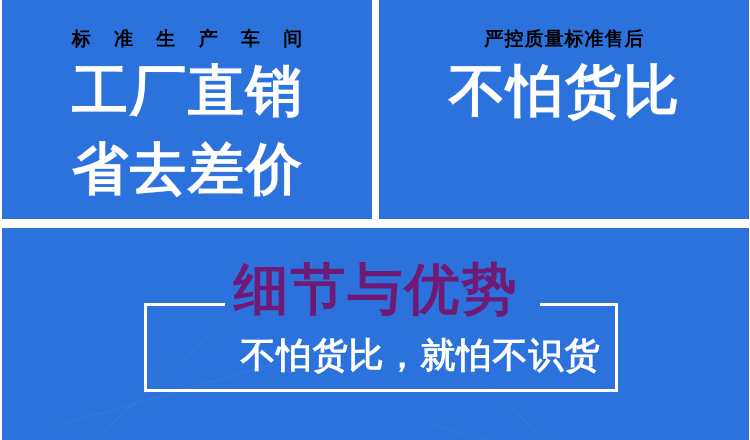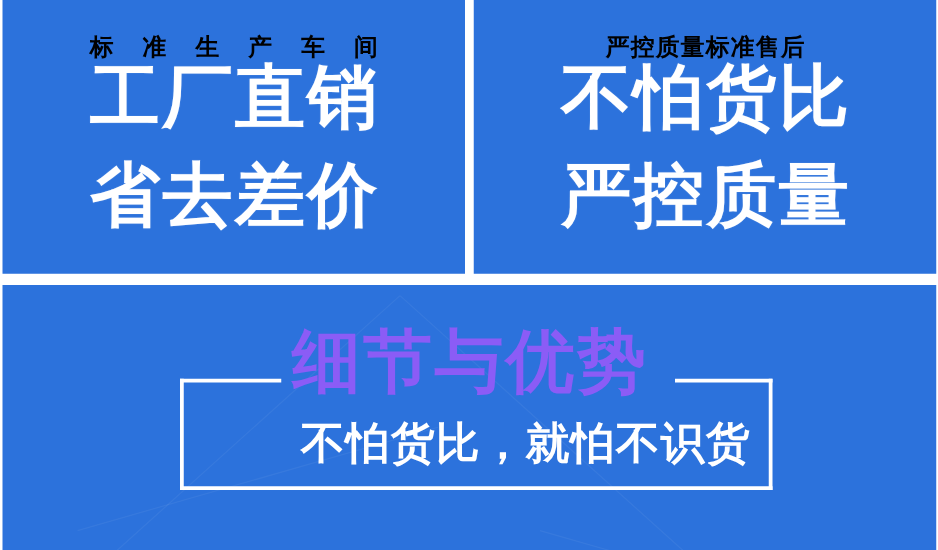--- a/index.html
+++ b/index.html
@@ -63,21 +63,21 @@
   .headline {
     color: #ffffff;
     font-weight: bold;
     font-size: 56px;
     line-height: 1.08;
     letter-spacing: 2px;
     text-indent: 2px;
     white-space: nowrap;
     text-shadow: 0 0 1px rgba(255,255,255,.35);
   }
-  .headline.first { }
+  .headline.first { margin-top: 13px; }
   .headline.second { margin-top: 18px; }
 
   
   .bottom-panel {
     position: absolute;
     left: 2px;
     top: 228px;
     width: 747px;
     height: 212px;
     background: #2c72dc;
@@ -116,21 +116,21 @@
   .frame-bottom     { left: 0;    bottom: 0; width: 100%; height: 3px; }
   .frame-left       { left: 0;    top: 0;   width: 3px;   height: 100%; }
   .frame-right      { right: 0;   top: 0;   width: 3px;   height: 100%; }
 
   .bottom-title {
     position: absolute;
     left: 0;
     top: 262px;
     width: 750px;
     text-align: center;
-    color: #8b5cf6;
+    color: #701a75;
     font-weight: bold;
     font-size: 55px;
     line-height: 1;
     letter-spacing: 2px;
     text-indent: 2px;
     white-space: nowrap;
     z-index: 3;
   }
   .bottom-subtitle {
     position: absolute;
@@ -158,21 +158,20 @@
 
     <div class="panel panel-left">
       <div class="eyebrow eyebrow-spaced">标 准 生 产 车 间</div>
       <div class="headline first">工厂直销</div>
       <div class="headline second">省去差价</div>
     </div>
 
     <div class="panel panel-right">
       <div class="eyebrow eyebrow-tight">严控质量标准售后</div>
       <div class="headline first">不怕货比</div>
-      <div class="headline second">严控质量</div>
     </div>
 
   </div>
 
   <div class="bottom-panel">
     <div class="deco-diagonal deco-a"></div>
     <div class="deco-diagonal deco-b"></div>
     <div class="deco-diagonal deco-c"></div>
     <div class="deco-diagonal deco-d"></div>
   </div>

